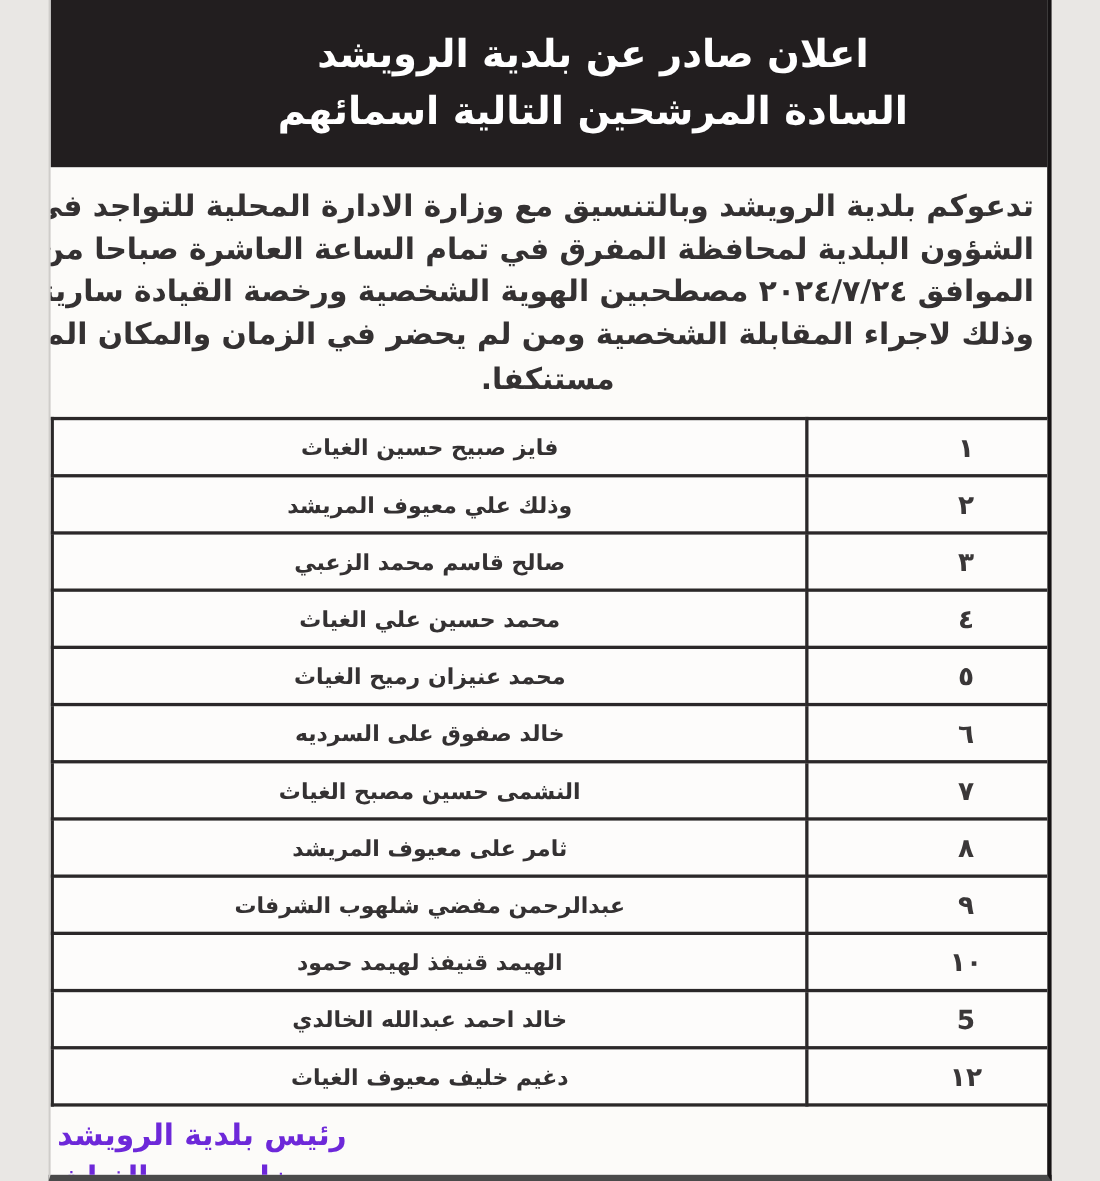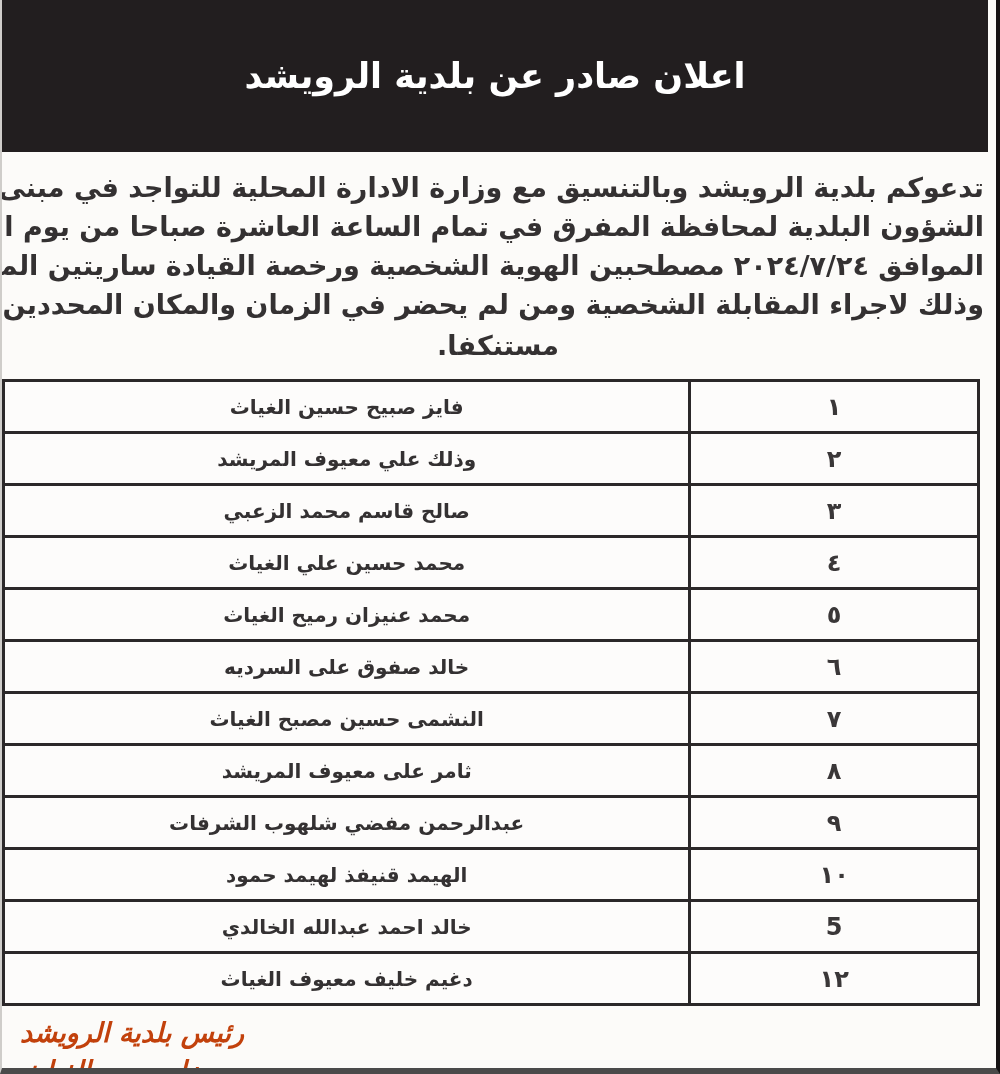--- a/index.html
+++ b/index.html
@@ -1,18 +1,18 @@
 <!DOCTYPE html>
 <html lang="ar"><head>
 <meta charset="utf-8">
 <style>
   html,body{margin:0;padding:0;background:#e9e7e4;}
   .page{
     position:relative;
-    width:1000px;height:1074px;
+    width:912px;height:1074px;
     margin:0 auto;
     background:#fcfbf9;
     box-sizing:border-box;
     border-right:4px solid #161314;
     border-bottom:6px solid #4a4a4a;
     border-left:2px solid #cfcdca;
     font-family:"DejaVu Sans", sans-serif;
     color:#2e2b2c;
     overflow:hidden;
   }
@@ -82,32 +82,32 @@
   
   .footer{
     direction:rtl;
     padding:8px 0 0 0;
   }
   .footer .f-line{
     text-align:left;
     font-size:27px;
     font-weight:bold;
     line-height:38px;
-    color:#c2410c;
-    padding-left:18px;
-    font-style:italic;
+    color:#6d28d9;
+    padding-left:6px;
   }
 </style>
 </head>
 <body>
 
 <div class="page">
 
   <div class="header">
     <div class="h-line">اعلان صادر عن بلدية الرويشد</div>
+    <div class="h-line">السادة المرشحين التالية اسمائهم</div>
   </div>
 
   <div class="body-text">
     <div class="p-line">تدعوكم بلدية الرويشد وبالتنسيق مع وزارة الادارة المحلية للتواجد في مبنى مديرية</div>
     <div class="p-line">الشؤون البلدية لمحافظة المفرق في تمام الساعة العاشرة صباحا من يوم الاربعاء</div>
     <div class="p-line">الموافق ٢٠٢٤/٧/٢٤ مصطحبين الهوية الشخصية ورخصة القيادة ساريتين المفعول</div>
     <div class="p-line">وذلك لاجراء المقابلة الشخصية ومن لم يحضر في الزمان والمكان المحددين سيعتبر</div>
     <div class="p-line-last">مستنكفا.</div>
   </div>
 

